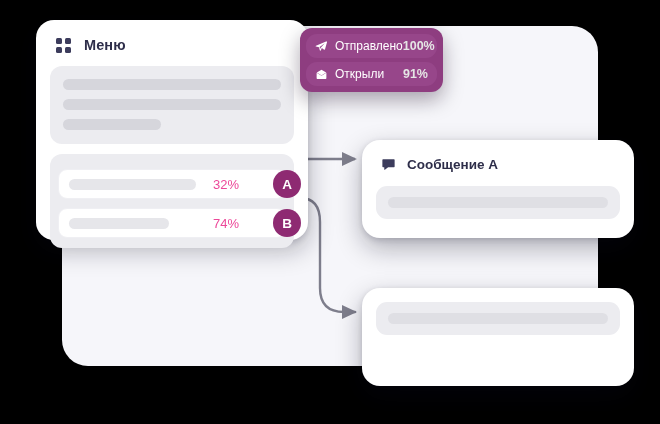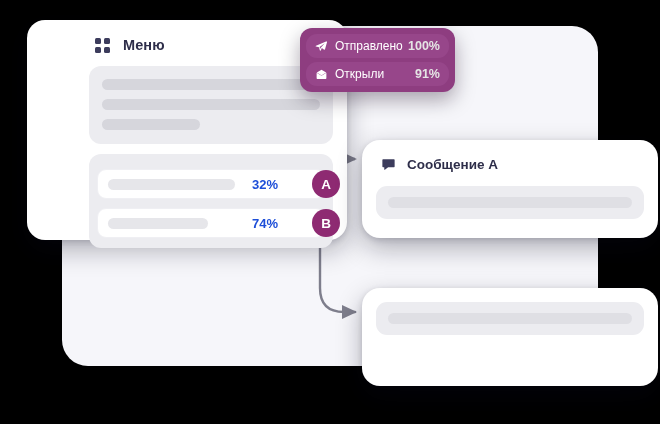--- a/index.html
+++ b/index.html
@@ -39,26 +39,25 @@
   .card {
     position: absolute;
     background: #FFFFFF;
     border-radius: 18px;
     box-shadow: 0 10px 26px rgba(10,10,30,0.30),
                 0 2px 6px rgba(10,10,30,0.14);
   }
 
   
   .menu-card {
-    left: 27px;
+    left: 36px;
     top: 20px;
     width: 272px;
     height: 220px;
     z-index: 5;
-    padding-left: 48px;
   }
   .menu-head {
     display: flex;
     align-items: center;
     gap: 13px;
     padding: 17px 0 0 20px;
   }
   .grid-icon {
     width: 15px;
     height: 15px;
@@ -114,22 +113,22 @@
     height: 11px;
     background: #E6E6EA;
     border-radius: 6px;
   }
   .pct-row.r1 .bar { width: 127px; }
   .pct-row.r2 .bar { width: 100px; }
   .pct-val {
     position: absolute;
     right: 46px;
     font-size: 13px;
-    font-weight: 700;
-    color: #1d4ed8;
+    font-weight: 400;
+    color: #ec4899;
   }
   .badge {
     position: absolute;
     right: -16px;
     top: 50%;
     transform: translateY(-50%);
     width: 28px;
     height: 28px;
     border-radius: 50%;
     background: #8E2A72;
@@ -148,21 +147,21 @@
     border-radius: 12px;
     padding: 6px 0 10px 0;
   }
   .rows-wrap .pct-row { margin-left: 8px; margin-right: 8px; }
 
   
   .stats {
     position: absolute;
     left: 300px;
     top: 28px;
-    width: 155px;
+    width: 143px;
     background: #8E3D80;
     border-radius: 12px;
     padding: 6px;
     box-sizing: border-box;
     z-index: 7;
     box-shadow: 0 8px 20px rgba(20,0,30,0.35);
   }
   .stat-row {
     display: flex;
     align-items: center;
@@ -193,21 +192,21 @@
   }
   .stat-val {
     margin-left: auto;
     font-size: 12.5px;
     font-weight: 700;
     color: #e5e5e5;
   }
 
   
   .msg-card {
-    width: 296px;
+    width: 272px;
     height: 98px;
     z-index: 6;
   }
   .msg-a { left: 362px; top: 140px; }
   .msg-b { left: 362px; top: 288px; }
 
   .msg-head {
     display: flex;
     align-items: center;
     gap: 11px;

